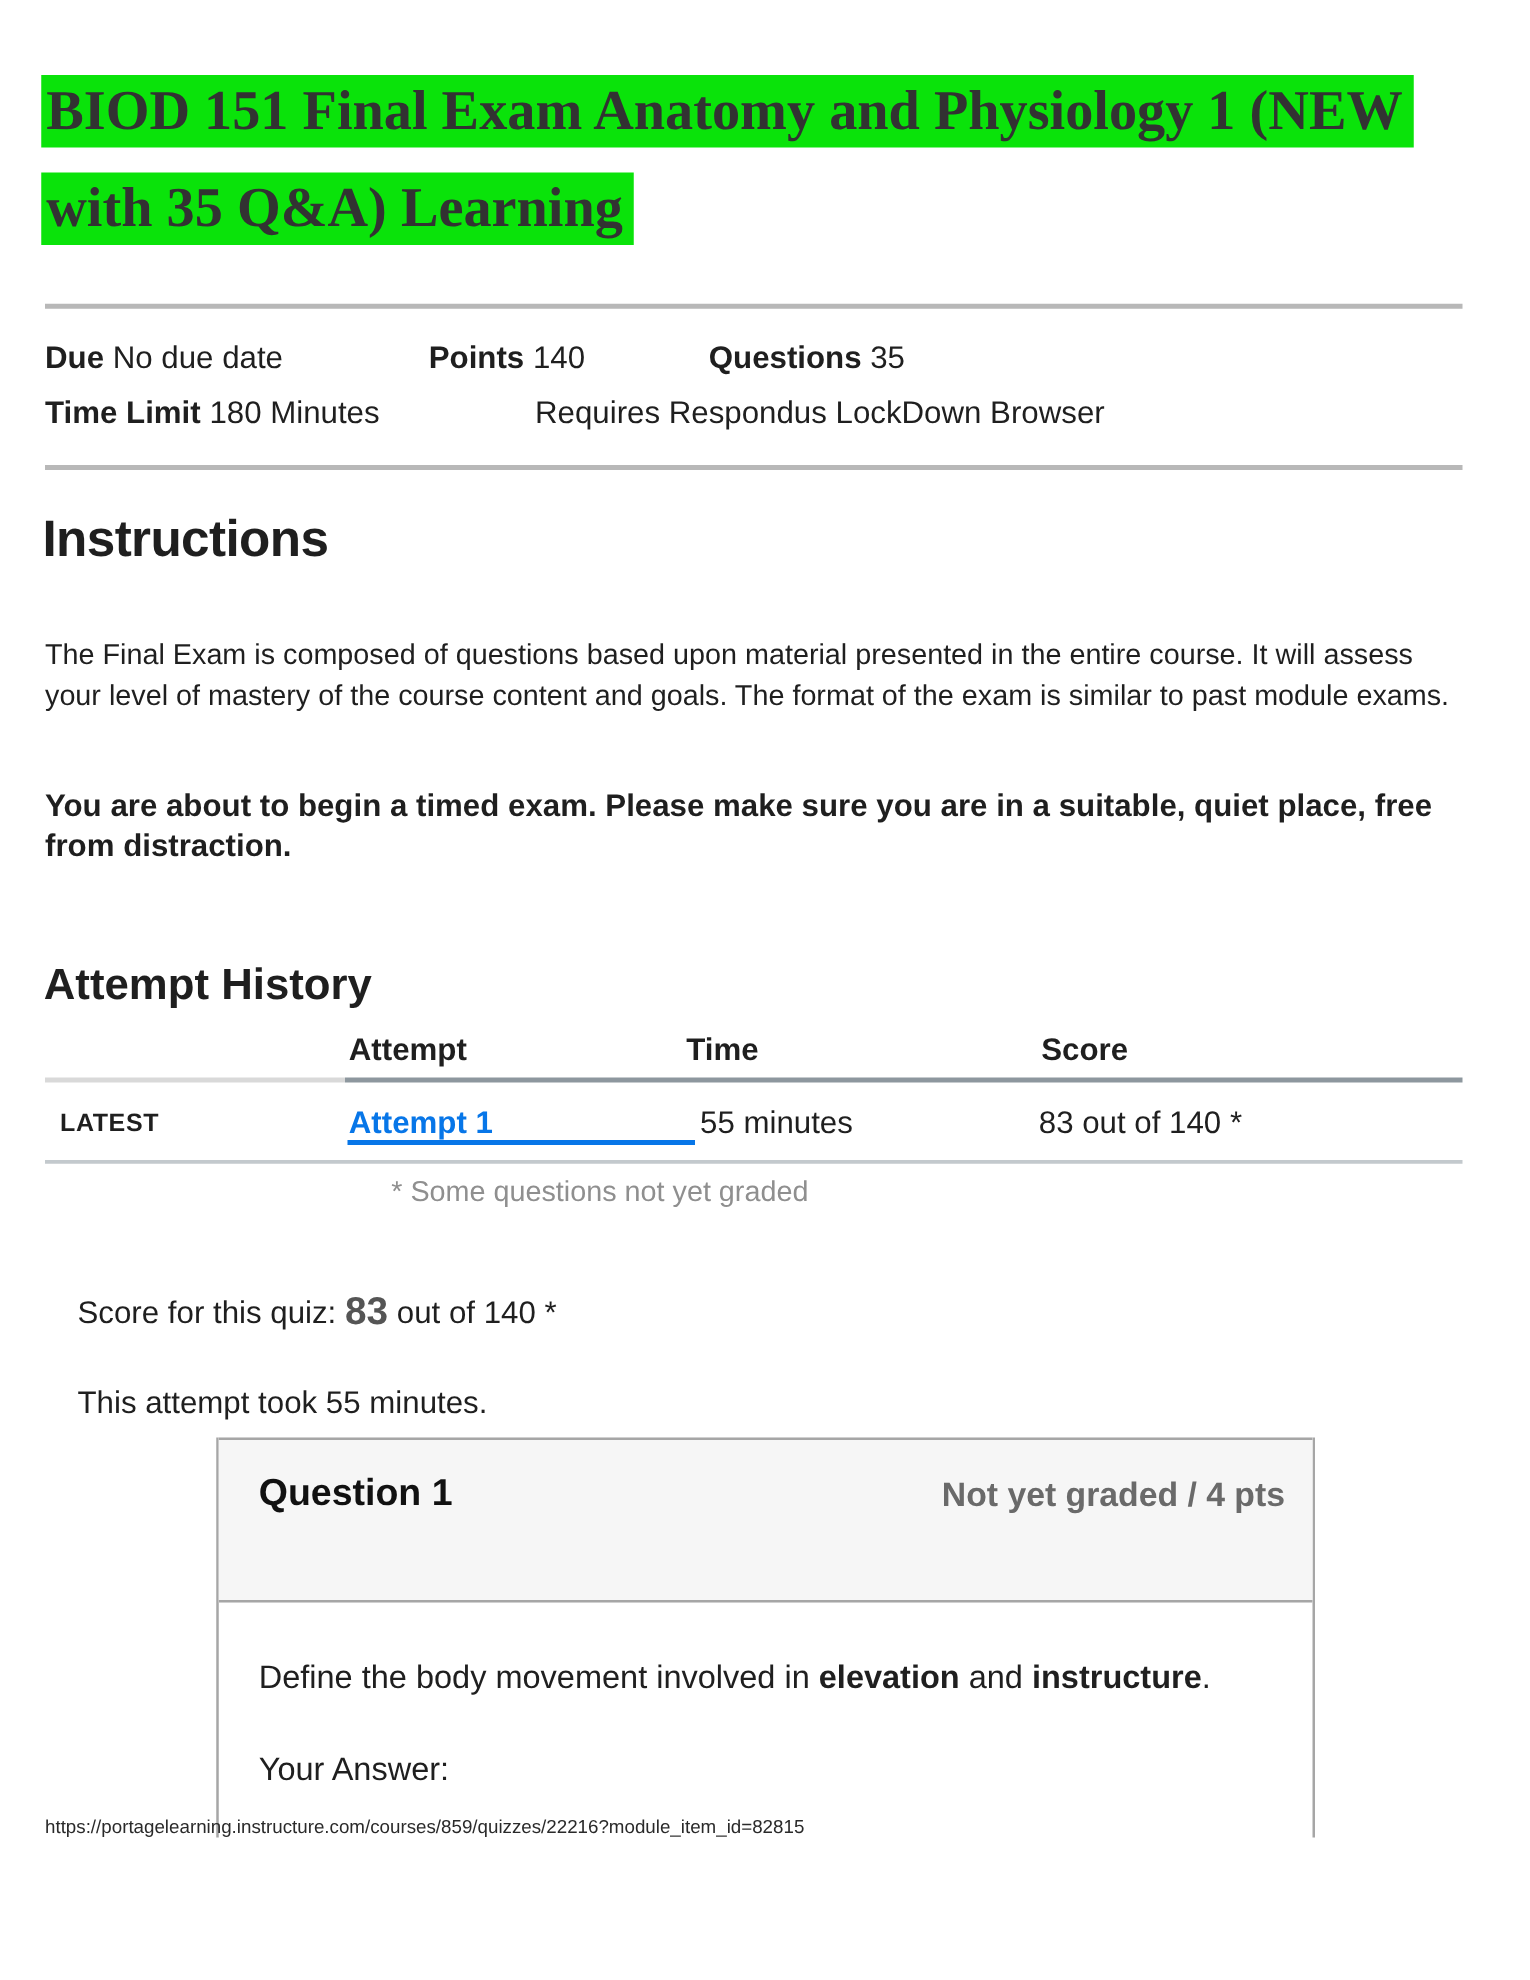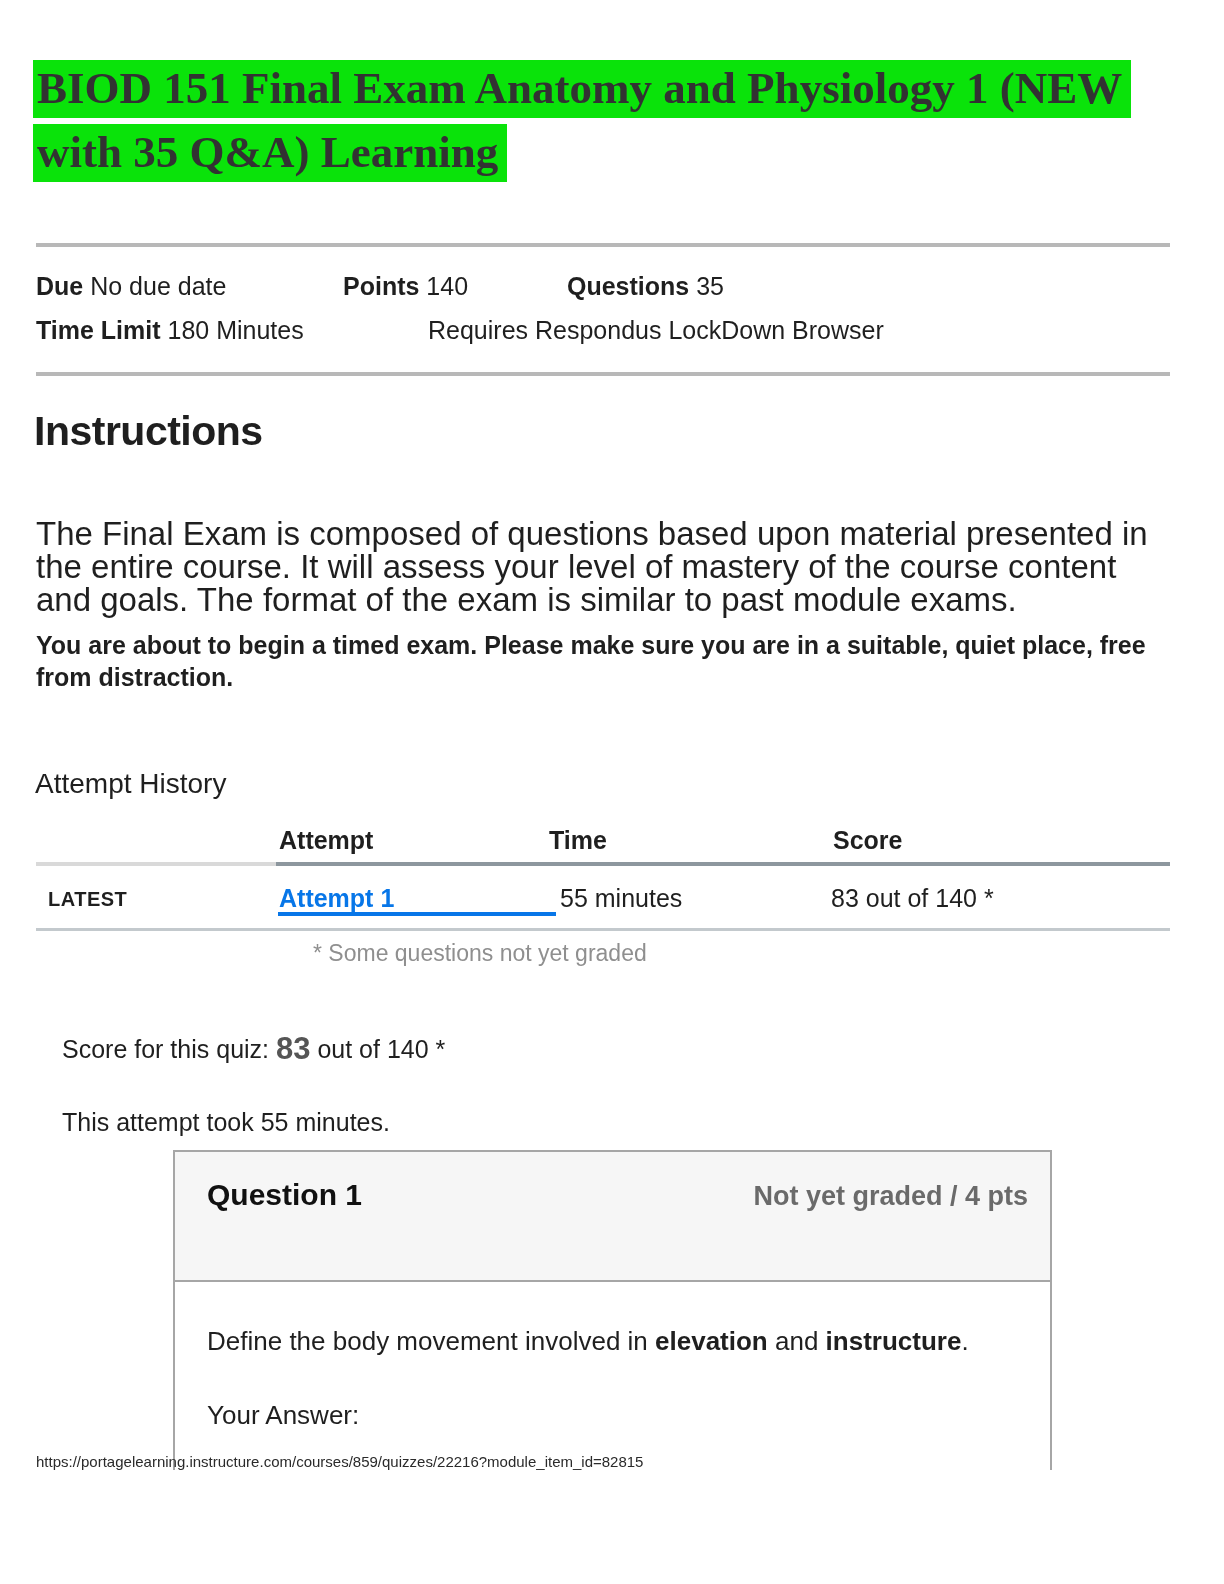--- a/index.html
+++ b/index.html
@@ -23,41 +23,41 @@
   
   .title{
     position:absolute;left:33px;top:30px;
     font-family:"Liberation Serif", serif;
     font-size:45px;line-height:45px;color:#323232;
   }
   .title .hl{
     display:inline-block;
     background:var(--highlight);
     padding:6px 9px 7px 4px;
-    margin-bottom:6px;
+    margin-bottom:20px;
     white-space:nowrap;
   }
   
   .rule{position:absolute;left:36px;width:1134px;height:4px;background:var(--rule);}
   .rule-top{top:243px;}
   .rule-mid{top:372px;}
   
   .details{position:absolute;left:0;top:0;width:100%;font-size:25px;white-space:pre-wrap;}
   .details b{font-weight:bold;}
   .d-due{position:absolute;left:36px;top:272px;}
   .d-points{position:absolute;left:343px;top:272px;}
   .d-questions{position:absolute;left:567px;top:272px;}
   .d-timelimit{position:absolute;left:36px;top:316px;}
   .d-requires{position:absolute;left:428px;top:316px;}
   
   .instructions-h{position:absolute;left:34px;top:408px;font-size:41px;font-weight:bold;letter-spacing:-0.5px;}
-  .instructions-p{position:absolute;left:36px;top:484px;width:1142px;font-size:33px;line-height:33px;}
+  .instructions-p{position:absolute;left:36px;top:484px;width:1142px;font-size:23px;line-height:33px;}
   .warning{position:absolute;left:36px;top:604px;width:1120px;font-size:25px;line-height:32px;font-weight:bold;}
   
-  .attempt-h{position:absolute;left:35px;top:768px;font-size:28px;font-weight:400;}
+  .attempt-h{position:absolute;left:35px;top:768px;font-size:35px;font-weight:700;}
   .th{position:absolute;top:826px;font-size:25px;font-weight:bold;text-align:center;}
   .th-attempt{left:279px;}
   .th-time{left:549px;}
   .th-score{left:833px;}
   .head-rule-light{position:absolute;left:36px;top:862px;width:240px;height:4px;background:#d9d9d9;}
   .head-rule-dark{position:absolute;left:276px;top:862px;width:894px;height:4px;background:#8d979e;}
   .latest{position:absolute;left:48px;top:888px;font-size:20px;font-weight:bold;letter-spacing:0.5px;}
   .attempt-link{position:absolute;left:279px;top:884px;font-size:25px;font-weight:bold;color:var(--link);text-decoration:none;cursor:pointer;}
   .attempt-underline{position:absolute;left:278px;top:912px;width:278px;height:4px;background:var(--link);}
   .td-time{position:absolute;left:560px;top:884px;font-size:25px;}

